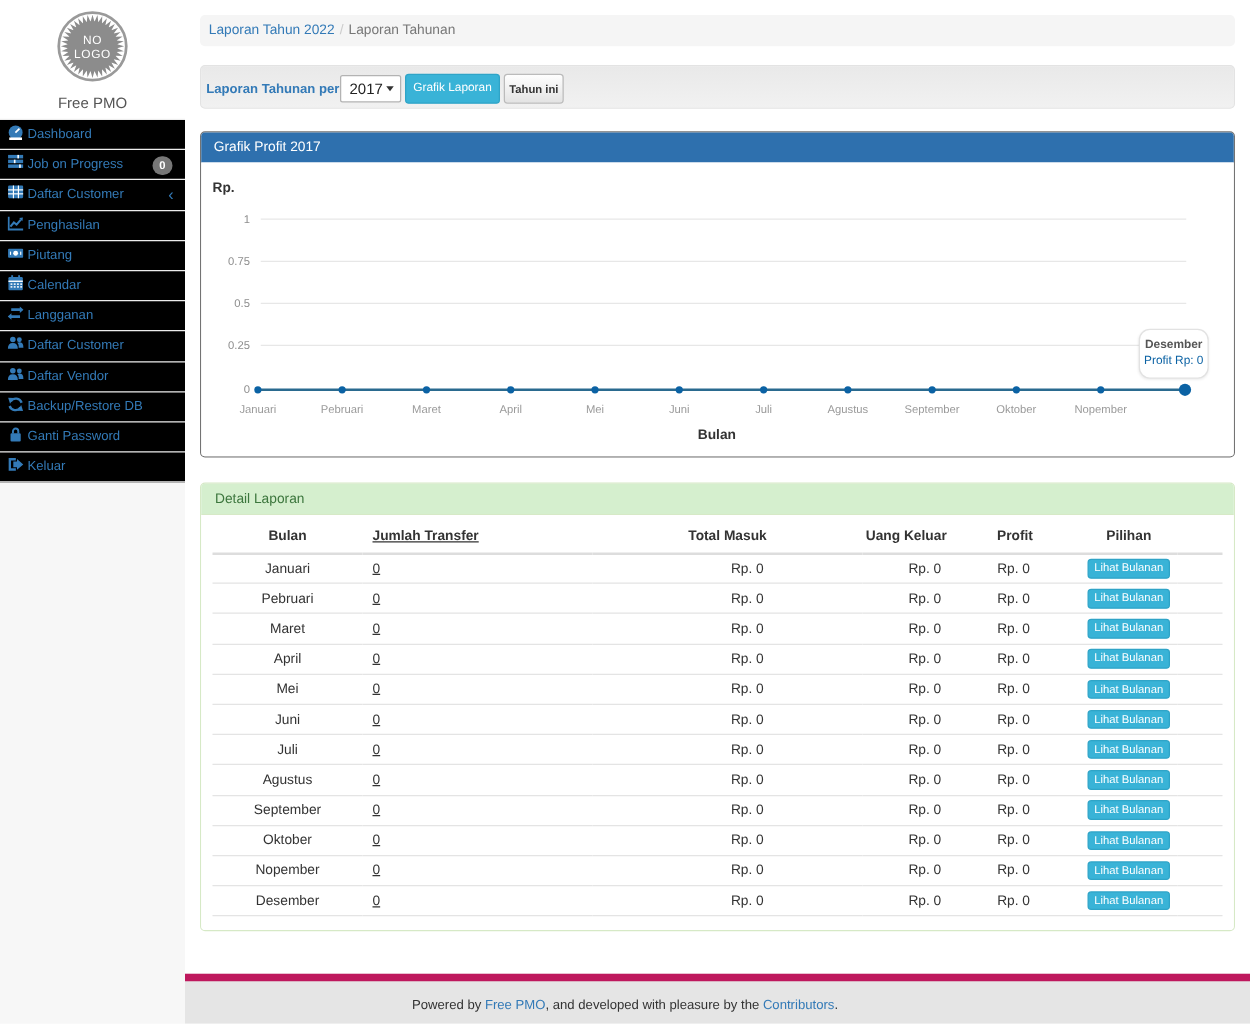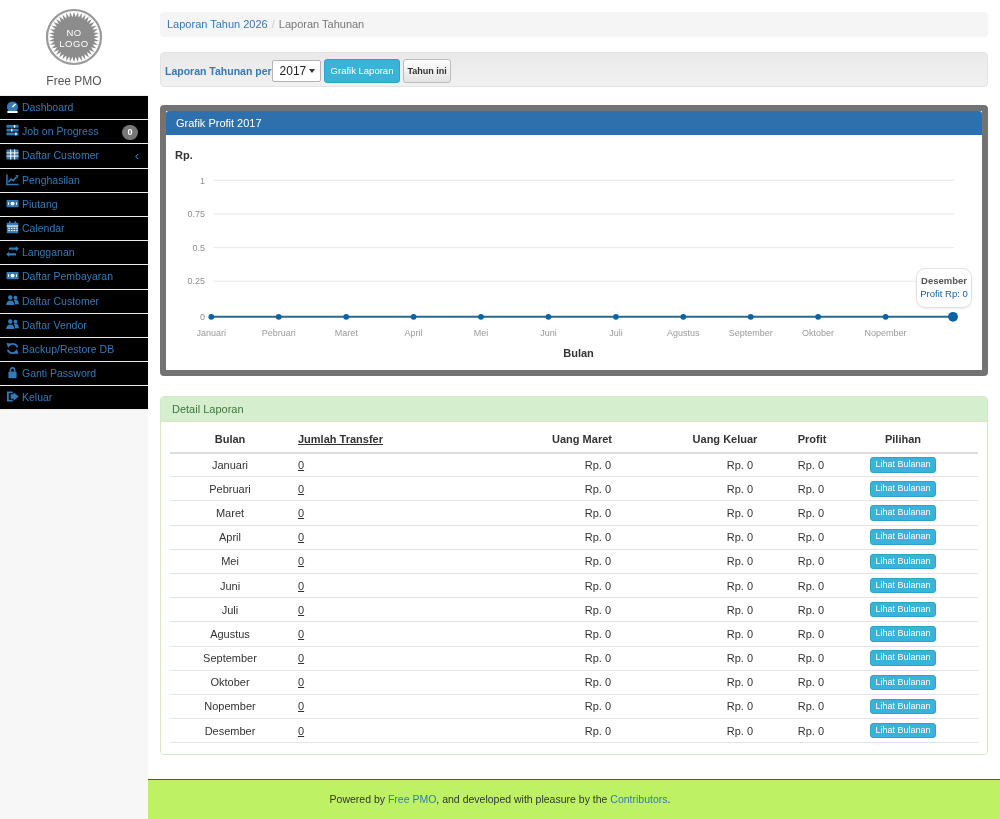--- a/index.html
+++ b/index.html
@@ -34,21 +34,21 @@
   position:relative; font-size:12px; line-height:20px; padding-left:7px; color:#222; }
 .sel .car { position:absolute; right:5px; top:8px; width:0; height:0;
   border-left:3.5px solid transparent; border-right:3.5px solid transparent;
   border-top:4.5px solid #333; }
 .btn { display:inline-block; vertical-align:middle; height:24px; line-height:22px;
   border-radius:3px; font-size:10px; margin-left:3px; }
 .btn-info { background:#39b3d7; border:1px solid #2fa4c7; color:#fff; padding:0 6px; font-size:9.5px; }
 .btn-def { background:linear-gradient(#fefefe,#e3e3e3); border:1px solid #bbb;
   color:#333; font-weight:bold; padding:0 3px; font-size:9px; }
 .panel { border-radius:4px; }
-.panel-pri { border:6px solid #737373; margin-bottom:20px; }
+.panel-pri { border:1px solid #737373; margin-bottom:20px; }
 .panel-pri .ph { background:#2e70ae; color:#fff; font-size:11px;
   padding:4px 10px; line-height:16px; border-radius:3px 3px 0 0; }
 .pb-chart { position:relative; height:235.5px; background:#fff;
   border-radius:0 0 3px 3px; }
 .chartsvg { position:absolute; left:0; top:0; }
 .mtip { position:absolute; left:750px; top:133.5px; width:56px; height:40px;
   background:#fff; border:1.5px solid #e2e2e2; border-radius:9px;
   box-shadow:0 1px 2px rgba(0,0,0,.07); text-align:center; padding-top:6px; }
 .mtip .tl1 { font-size:9.5px; font-weight:bold; color:#555; line-height:12px; }
 .mtip .tl2 { font-size:9.5px; color:#0b62a4; line-height:14px; }
@@ -70,21 +70,21 @@
 .c4 { width:70px; text-align:right; padding-right:7px !important; }
 .c4h { width:70px; }
 .c5 { width:104px; text-align:right; padding-right:40px !important; }
 .c5h { width:104px; }
 .c6 { width:78px; text-align:center; padding:0 !important; }
 .c7 { width:36px; }
 tr.tot td { font-weight:bold; }
 .btn-lb { display:inline-block; background:#39b3d7; border:1px solid #2fa4c7;
   color:#fff; font-size:9px; line-height:13.5px; padding:0 4px;
   border-radius:3px; }
-.footer { height:40px; background:#bef264; border-top:1px solid #be185d;
+.footer { height:40px; background:#e5e5e5; border-top:6px solid #be185d;
   text-align:center; padding-top:13px; padding-right:148px; font-size:10.5px; color:#333; }
 .footer a { color:#337ab7; text-decoration:none; }
 </style></head>
 <body>
 <div class="page">
 <aside>
   <div class="logobox"><svg width="58" height="58" viewBox="0 0 58 58">
           <circle cx="29" cy="29" r="27" fill="#fff" stroke="#9a9a9a" stroke-width="2.2"></circle>
           <polygon points="29.0,3.7 30.6,9.3 33.0,4.0 33.6,9.7 36.8,4.9 36.6,10.7 40.5,6.5 39.3,12.1 43.9,8.5 41.9,13.9 46.9,11.1 44.1,16.1 49.5,14.1 45.9,18.7 51.5,17.5 47.3,21.4 53.1,21.2 48.3,24.4 54.0,25.0 48.7,27.4 54.3,29.0 48.7,30.6 54.0,33.0 48.3,33.6 53.1,36.8 47.3,36.6 51.5,40.5 45.9,39.3 49.5,43.9 44.1,41.9 46.9,46.9 41.9,44.1 43.9,49.5 39.3,45.9 40.5,51.5 36.6,47.3 36.8,53.1 33.6,48.3 33.0,54.0 30.6,48.7 29.0,54.3 27.4,48.7 25.0,54.0 24.4,48.3 21.2,53.1 21.4,47.3 17.5,51.5 18.7,45.9 14.1,49.5 16.1,44.1 11.1,46.9 13.9,41.9 8.5,43.9 12.1,39.3 6.5,40.5 10.7,36.6 4.9,36.8 9.7,33.6 4.0,33.0 9.3,30.6 3.7,29.0 9.3,27.4 4.0,25.0 9.7,24.4 4.9,21.2 10.7,21.4 6.5,17.5 12.1,18.7 8.5,14.1 13.9,16.1 11.1,11.1 16.1,13.9 14.1,8.5 18.7,12.1 17.5,6.5 21.4,10.7 21.2,4.9 24.4,9.7 25.0,4.0 27.4,9.3" fill="#8c8c8c"></polygon>
           <circle cx="29" cy="29" r="20" fill="#8c8c8c"></circle>
@@ -135,26 +135,20 @@
             <rect x="2.6" y="9.6" width="1.6" height="1.3" fill="#fff"></rect>
             <rect x="5.4" y="9.6" width="1.6" height="1.3" fill="#fff"></rect>
             <rect x="8.2" y="9.6" width="1.6" height="1.3" fill="#fff"></rect>
             <rect x="11.0" y="9.6" width="1.6" height="1.3" fill="#fff"></rect>
           </svg><span class="mt">Calendar</span></li>
 <li><svg class="mi" width="13" height="13" viewBox="0 0 14 14">
             <path d="M3.2 2.8 H10.6 V1.2 L13.8 4 L10.6 6.8 V5.2 H3.2 Z" fill="#337ab7"></path>
             <path d="M10.8 8.8 H3.4 V7.2 L0.2 10 L3.4 12.8 V11.2 H10.8 Z" fill="#337ab7"></path>
           </svg><span class="mt">Langganan</span></li>
 <li><svg class="mi" width="13" height="13" viewBox="0 0 14 14">
-            <rect x="0.5" y="3.2" width="13" height="7.8" rx="0.8" fill="#337ab7"></rect>
-            <circle cx="7" cy="7.1" r="2.1" fill="#fff"></circle>
-            <rect x="2.1" y="5.7" width="1" height="2.8" fill="#fff"></rect>
-            <rect x="10.9" y="5.7" width="1" height="2.8" fill="#fff"></rect>
-          </svg><span class="mt">Daftar Pembayaran</span></li>
-<li><svg class="mi" width="13" height="13" viewBox="0 0 14 14">
             <circle cx="4.6" cy="3.8" r="2.4" fill="#337ab7"></circle>
             <circle cx="10.2" cy="4.1" r="2.1" fill="#337ab7"></circle>
             <path d="M0.3 11.8 Q0.3 6.9 4.6 6.9 Q8.9 6.9 8.9 11.8 Z" fill="#337ab7"></path>
             <path d="M9.6 11 Q9.9 7.4 8.3 6.6 Q9.4 6.3 10.2 6.3 Q13.8 6.3 13.8 11 Z" fill="#337ab7"></path>
           </svg><span class="mt">Daftar Customer</span></li>
 <li><svg class="mi" width="13" height="13" viewBox="0 0 14 14">
             <circle cx="4.6" cy="3.8" r="2.4" fill="#337ab7"></circle>
             <circle cx="10.2" cy="4.1" r="2.1" fill="#337ab7"></circle>
             <path d="M0.3 11.8 Q0.3 6.9 4.6 6.9 Q8.9 6.9 8.9 11.8 Z" fill="#337ab7"></path>
             <path d="M9.6 11 Q9.9 7.4 8.3 6.6 Q9.4 6.3 10.2 6.3 Q13.8 6.3 13.8 11 Z" fill="#337ab7"></path>
@@ -170,21 +164,21 @@
             <path d="M4.7 6.2 V4.3 A 2.3 2.3 0 0 1 9.3 4.3 V6.2" stroke="#337ab7" stroke-width="1.7" fill="none"></path>
           </svg><span class="mt">Ganti Password</span></li>
 <li><svg class="mi" width="13" height="13" viewBox="0 0 14 14">
             <path d="M1 1.6 H7.2 V3.6 H3 V10.4 H7.2 V12.4 H1 Z" fill="#337ab7"></path>
             <path d="M8.2 4.6 V2.4 L13.6 7 L8.2 11.6 V9.4 H5 V4.6 Z" fill="#337ab7"></path>
           </svg><span class="mt">Keluar</span></li>
   </ul>
 </aside>
 <main>
   <div class="content">
-    <div class="breadcrumb"><a>Laporan Tahun 2026</a><span class="sep">/</span>Laporan Tahunan</div>
+    <div class="breadcrumb"><a>Laporan Tahun 2022</a><span class="sep">/</span>Laporan Tahunan</div>
     <div class="wellbar">
       <span class="lbl">Laporan Tahunan per</span><span class="sel">2017<span class="car"></span></span><span class="btn btn-info">Grafik Laporan</span><span class="btn btn-def">Tahun ini</span>
     </div>
     <div class="panel panel-pri">
       <div class="ph">Grafik Profit 2017</div>
       <div class="pb-chart">
             <svg class="chartsvg" width="826" height="235" viewBox="0 0 826 235">
               <text x="9" y="23.5" font-size="11" font-weight="bold" fill="#333">Rp.</text>
               <text x="39" y="48.5" text-anchor="end" font-size="9" fill="#8e8e8e">1</text>
               <text x="39" y="82.2" text-anchor="end" font-size="9" fill="#8e8e8e">0.75</text>
@@ -229,21 +223,21 @@
           </div>
     </div>
     <div class="panel panel-suc">
       <div class="ph">Detail Laporan</div>
       <div class="pb-table">
         <table class="rt">
 <tbody>
                 <tr class="hr">
                   <th class="c1">Bulan</th>
                   <th class="c2">Jumlah Transfer</th>
-                  <th class="c3h">Uang Maret</th>
+                  <th class="c3h">Total Masuk</th>
                   <th class="c4h">Uang Keluar</th>
                   <th class="c5h">Profit</th>
                   <th class="c6">Pilihan</th>
                   <th class="c7"></th>
                 </tr>
 <tr>
                   <td class="c1">Januari</td>
                   <td class="c2">0</td>
                   <td class="c3">Rp. 0</td>
                   <td class="c4">Rp. 0</td>

